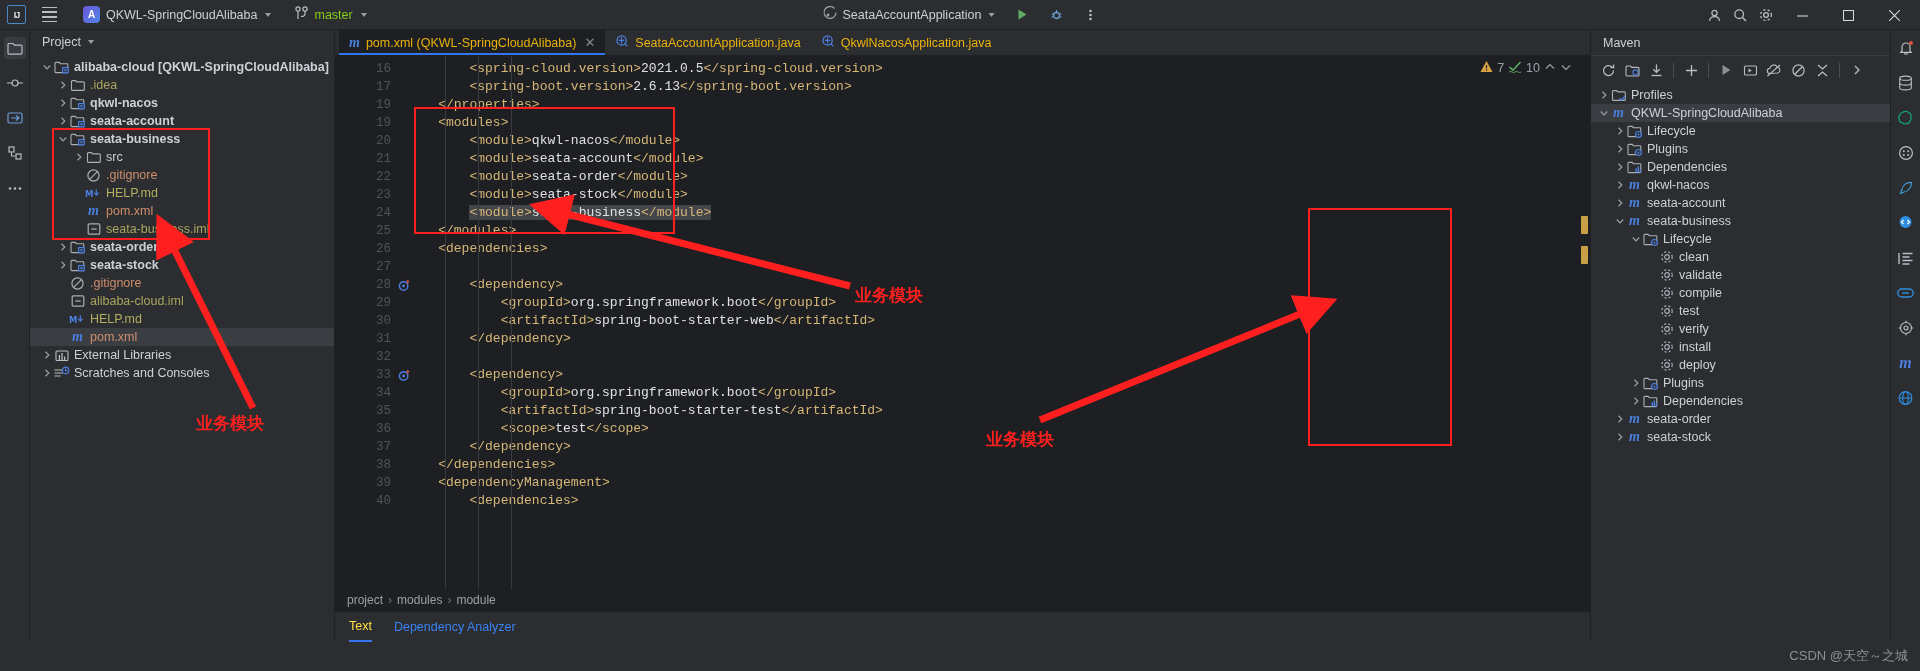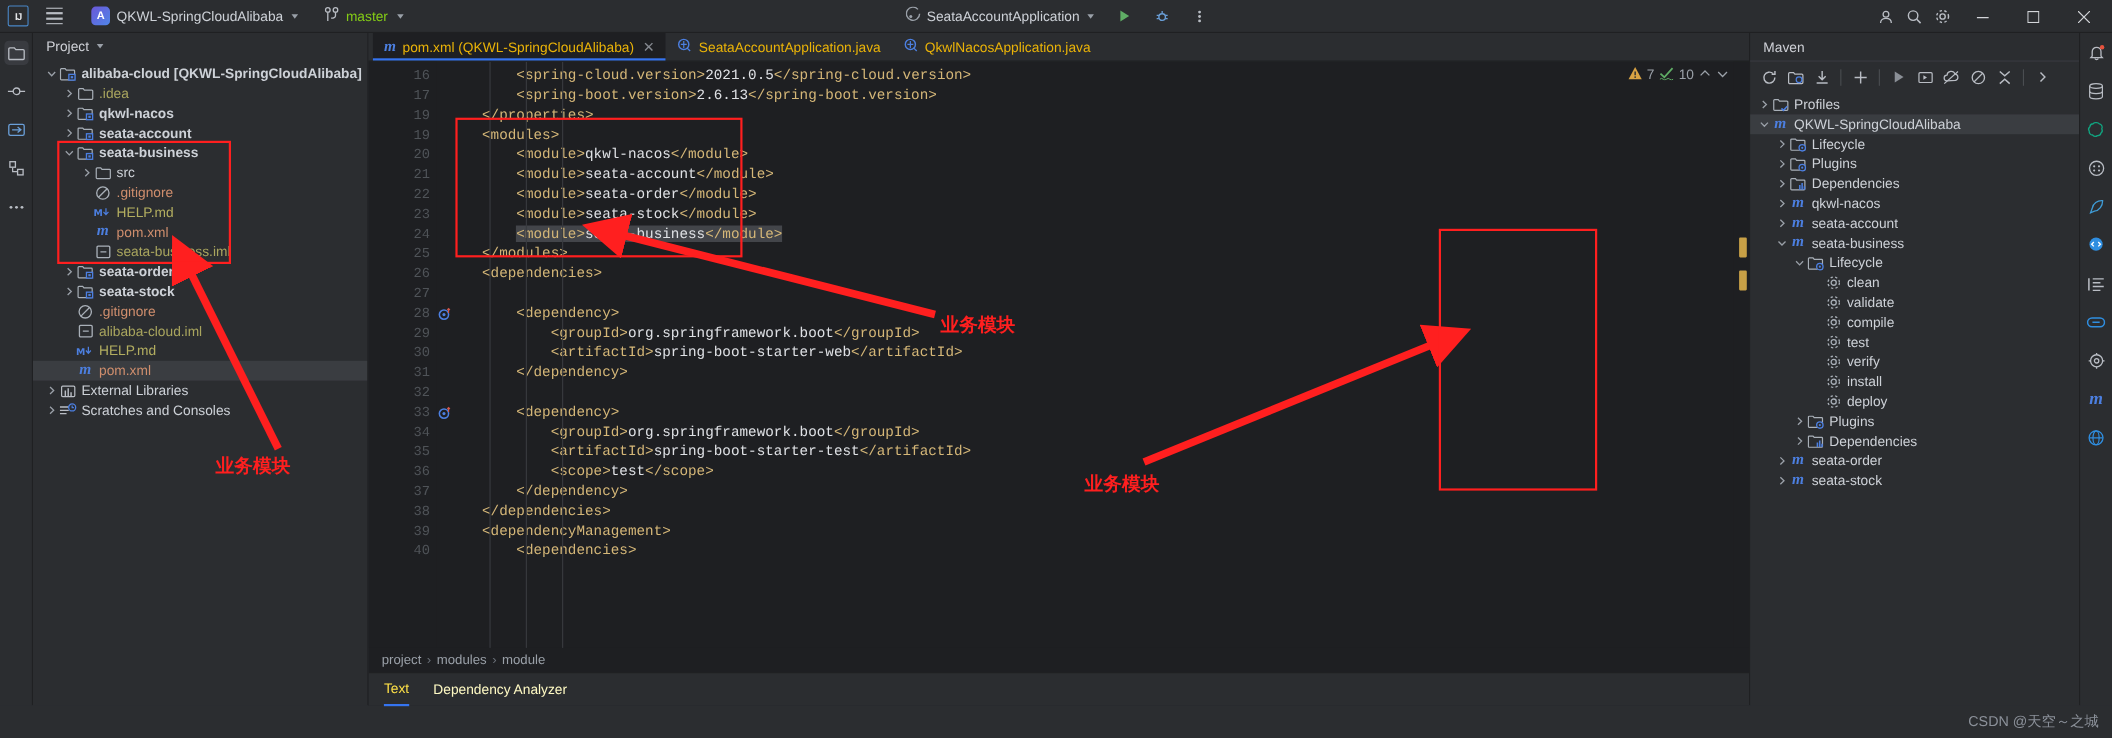--- a/index.html
+++ b/index.html
@@ -89,21 +89,21 @@
   #errbar{width:14px;background:#1e1f22;flex:none;position:relative;}
   .errmark{position:absolute;right:2px;width:7px;height:18px;background:#c8a046;border-radius:1px;}
   
   #inspectwidget{position:absolute;right:18px;top:4px;display:flex;align-items:center;gap:4px;font-size:12.5px;z-index:5;}
   #inspectwidget .n{color:#9aa0a8;}
   
   #brcrumb{height:22px;background:#1e1f22;display:flex;align-items:center;
     padding-left:12px;gap:5px;font-size:12px;color:#9aa0a8;}
   #bottomtabs{height:30px;background:#2b2d30;display:flex;align-items:center;
     padding-left:14px;gap:22px;border-top:1px solid #1f2022;}
-  .btab{font-size:12.5px;color:#fef9c3;cursor:pointer;height:30px;display:flex;align-items:center;}
+  .btab{font-size:12.5px;color:#3b82f6;cursor:pointer;height:30px;display:flex;align-items:center;}
   .btab.active{color:#fde047;border-bottom:2px solid #3574f0;}
   
   #mavenpanel{width:300px;background:#2b2d30;border-left:1px solid #1f2022;display:flex;flex-direction:column;}
   #mavenhdr{height:26px;display:flex;align-items:center;padding-left:12px;
      font-size:12.5px;color:#ced0d6;border-bottom:1px solid #393b40;}
   #maventoolbar{height:28px;display:flex;align-items:center;padding-left:6px;gap:2px;}
   .mtb{width:22px;height:22px;display:flex;align-items:center;justify-content:center;cursor:pointer;border-radius:4px;}
   .msep{width:1px;height:15px;background:#4a4d51;margin:0 4px;}
   #maventree{flex:1;overflow:hidden;padding-top:2px;position:relative;}
   

